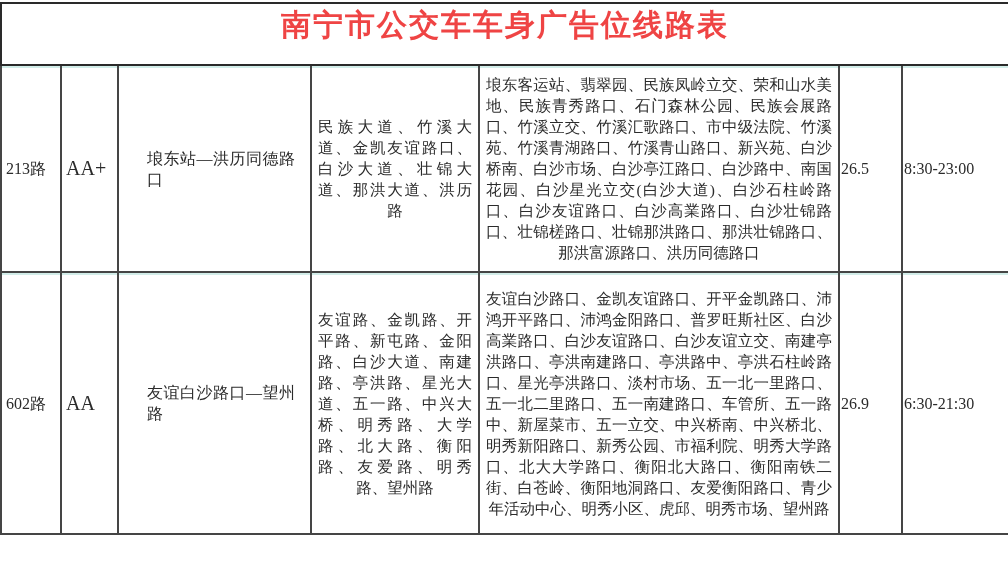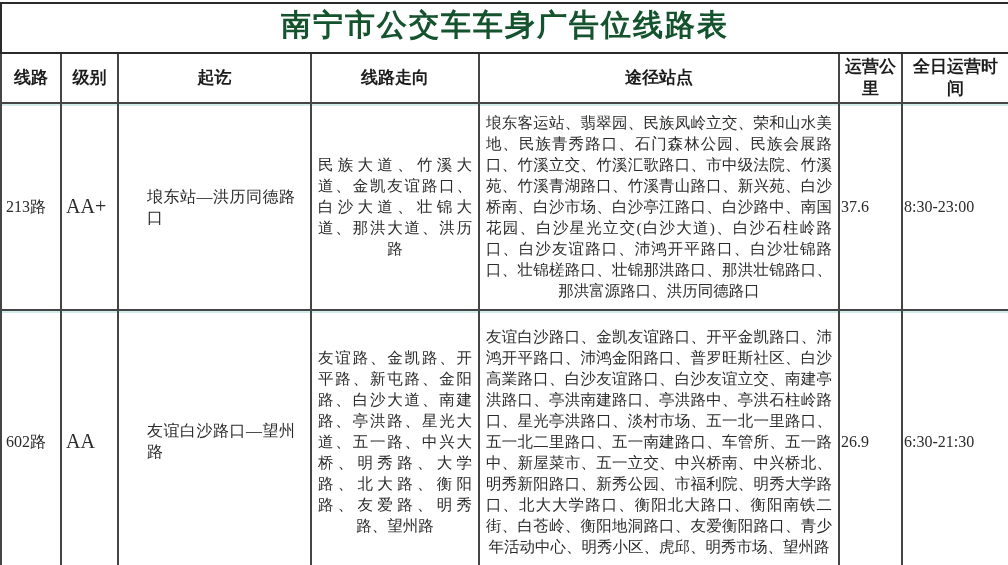--- a/index.html
+++ b/index.html
@@ -27,23 +27,23 @@
     padding: 2px 4px;
     overflow: hidden;
     vertical-align: middle;
   }
   tr.title-row td {
     border-color: #2a2a2a;
     font-size: 30px;
     font-weight: bold;
     text-align: center;
     letter-spacing: 2px;
-    color: #14532d;
+    color: #ef4444;
     height: 40px;
-    padding: 1px 0 6px 0;
+    padding: 1px 0 18px 0;
   }
   tr.header-row th {
     font-size: 17px;
     font-weight: bold;
     text-align: center;
     line-height: 22px;
     height: 50px;
     color: #1c1c1c;
     background: #ffffff;
   }
@@ -86,37 +86,28 @@
       <col style="width:360px">
       <col style="width:63px">
       <col style="width:107px">
     </colgroup>
 
     <tbody>
         <tr class="title-row">
       <td colspan="7">南宁市公交车车身广告位线路表</td>
     </tr>
 
-    <tr class="header-row">
-      <th>线路</th>
-      <th>级别</th>
-      <th>起讫</th>
-      <th>线路走向</th>
-      <th>途径站点</th>
-      <th>运营公里</th>
-      <th>全日运营时间</th>
-    </tr>
 
     <tr class="data-row row-1">
       <td class="cell-route">213路</td>
       <td class="cell-level">AA+</td>
       <td class="cell-endpoints">埌东站—洪历同德路口</td>
       <td class="cell-direction">民族大道、竹溪大道、金凯友谊路口、白沙大道、壮锦大道、那洪大道、洪历路</td>
-      <td class="cell-stations">埌东客运站、翡翠园、民族凤岭立交、荣和山水美地、民族青秀路口、石门森林公园、民族会展路口、竹溪立交、竹溪汇歌路口、市中级法院、竹溪苑、竹溪青湖路口、竹溪青山路口、新兴苑、白沙桥南、白沙市场、白沙亭江路口、白沙路中、南国花园、白沙星光立交(白沙大道)、白沙石柱岭路口、白沙友谊路口、沛鸿开平路口、白沙壮锦路口、壮锦槎路口、壮锦那洪路口、那洪壮锦路口、那洪富源路口、洪历同德路口</td>
-      <td class="cell-km">37.6</td>
+      <td class="cell-stations">埌东客运站、翡翠园、民族凤岭立交、荣和山水美地、民族青秀路口、石门森林公园、民族会展路口、竹溪立交、竹溪汇歌路口、市中级法院、竹溪苑、竹溪青湖路口、竹溪青山路口、新兴苑、白沙桥南、白沙市场、白沙亭江路口、白沙路中、南国花园、白沙星光立交(白沙大道)、白沙石柱岭路口、白沙友谊路口、白沙高業路口、白沙壮锦路口、壮锦槎路口、壮锦那洪路口、那洪壮锦路口、那洪富源路口、洪历同德路口</td>
+      <td class="cell-km">26.5</td>
       <td class="cell-hours">8:30-23:00</td>
     </tr>
 
     <tr class="data-row row-2">
       <td class="cell-route">602路</td>
       <td class="cell-level">AA</td>
       <td class="cell-endpoints">友谊白沙路口—望州路</td>
       <td class="cell-direction">友谊路、金凯路、开平路、新屯路、金阳路、白沙大道、南建路、亭洪路、星光大道、五一路、中兴大桥、明秀路、大学路、北大路、衡阳路、友爱路、明秀路、望州路</td>
       <td class="cell-stations">友谊白沙路口、金凯友谊路口、开平金凯路口、沛鸿开平路口、沛鸿金阳路口、普罗旺斯社区、白沙高業路口、白沙友谊路口、白沙友谊立交、南建亭洪路口、亭洪南建路口、亭洪路中、亭洪石柱岭路口、星光亭洪路口、淡村市场、五一北一里路口、五一北二里路口、五一南建路口、车管所、五一路中、新屋菜市、五一立交、中兴桥南、中兴桥北、明秀新阳路口、新秀公园、市福利院、明秀大学路口、北大大学路口、衡阳北大路口、衡阳南铁二街、白苍岭、衡阳地洞路口、友爱衡阳路口、青少年活动中心、明秀小区、虎邱、明秀市场、望州路</td>
       <td class="cell-km">26.9</td>

